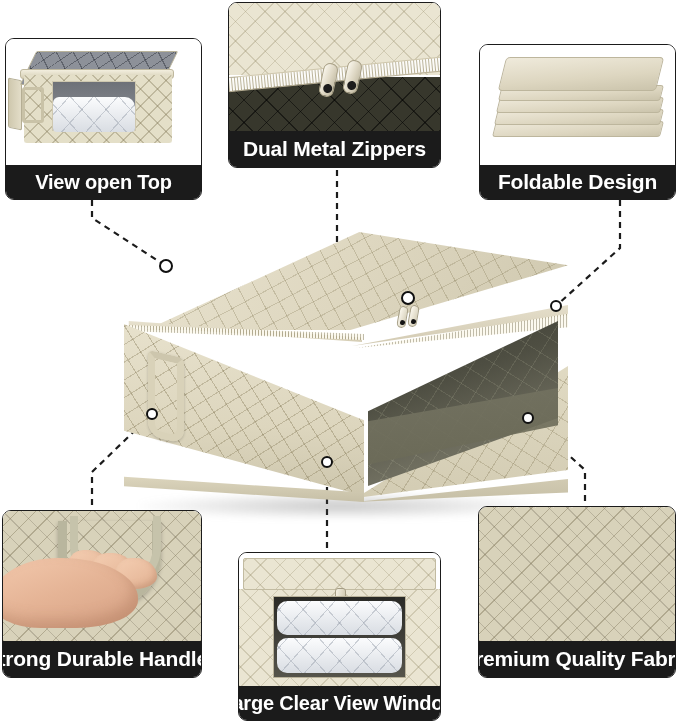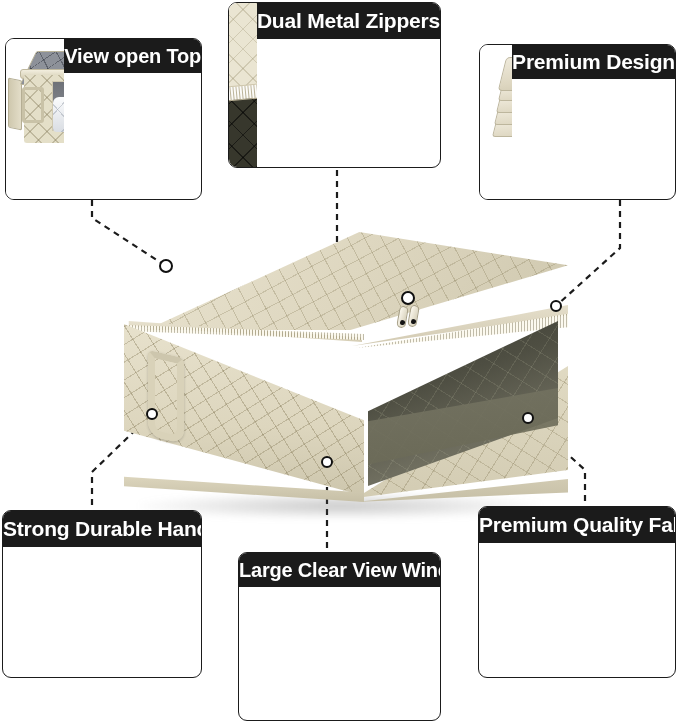--- a/index.html
+++ b/index.html
@@ -31,21 +31,21 @@
 
   
   .panel {
     position: absolute;
     background: #ffffff;
     border: 1.5px solid #1b1b1b;
     border-radius: 9px;
     overflow: hidden;
     z-index: 20;
     display: flex;
-    flex-direction: row;
+    flex-direction: column;
   }
   .panel-photo {
     flex: 1 1 auto;
     position: relative;
     overflow: hidden;
     background: #ffffff;
   }
   .panel-label {
     flex: 0 0 auto;
     background: #1b1b1b;
@@ -489,21 +489,21 @@
   </div>
 
   <div class="panel" style="left:479px; top:44px; width:197px; height:156px;">
     <div class="panel-photo">
       <div class="fold" style="left:14px; top:76px; width:168px; height:16px; transform:skewX(-14deg);"></div>
       <div class="fold" style="left:16px; top:64px; width:166px; height:16px; transform:skewX(-14deg);"></div>
       <div class="fold" style="left:18px; top:52px; width:164px; height:16px; transform:skewX(-14deg);"></div>
       <div class="fold" style="left:20px; top:40px; width:162px; height:16px; transform:skewX(-14deg);"></div>
       <div class="fold fabric-pale" style="left:22px; top:12px; width:158px; height:34px; transform:skewX(-14deg); border-radius:4px;"></div>
     </div>
-    <div class="panel-label" style="height:34px; font-size:21px;">Premium Design</div>
+    <div class="panel-label" style="height:34px; font-size:21px;">Foldable Design</div>
   </div>
 
   <div class="panel" style="left:2px; top:510px; width:200px; height:168px;">
     <div class="panel-photo">
       <div class="p4-bg fabric"></div>
       <div class="p4-handleband"></div>
       <div class="p4-handleband2"></div>
       <div class="finger" style="left:32%; top:30%; width:22%; height:26%;"></div>
       <div class="finger" style="left:44%; top:32%; width:22%; height:26%;"></div>
       <div class="finger" style="left:56%; top:36%; width:22%; height:24%;"></div>

